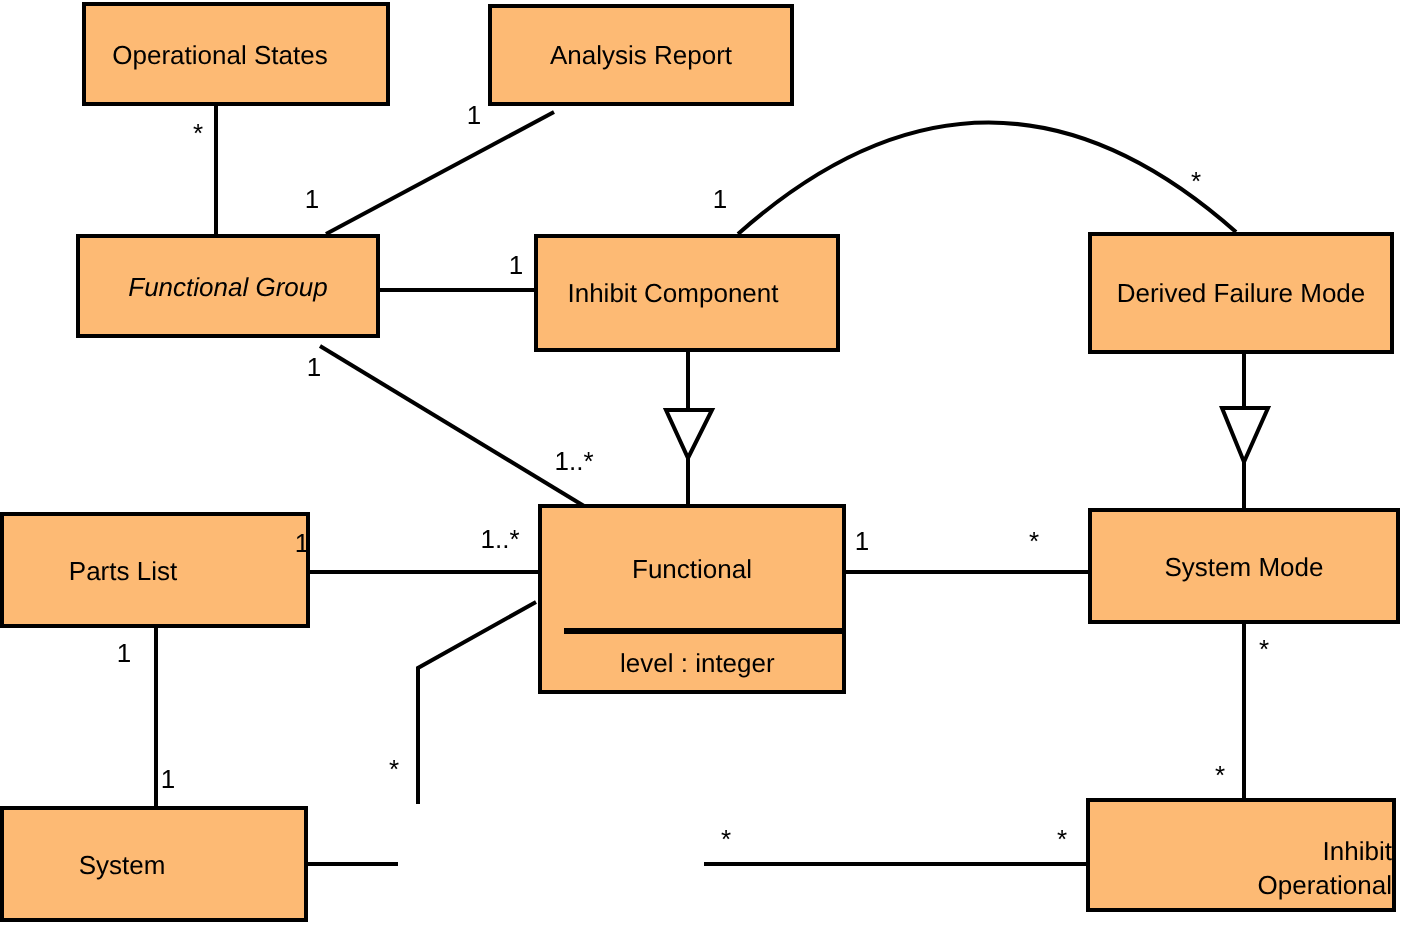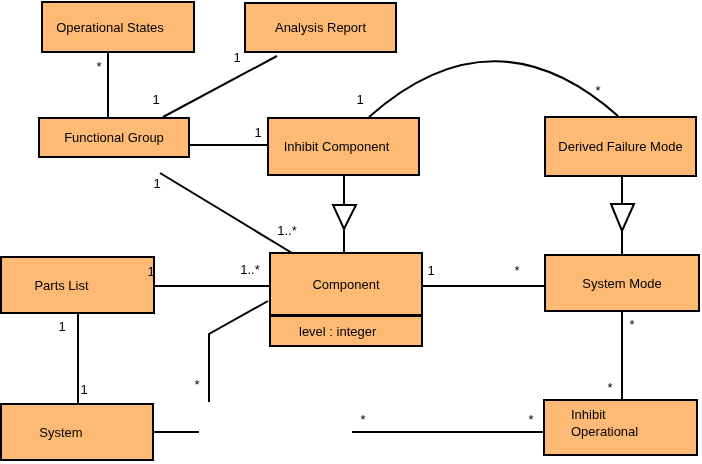--- a/index.html
+++ b/index.html
@@ -51,20 +51,21 @@
   .uml-class .attrs {
     box-sizing: border-box;
     border-top: 3px solid #000000;
     height: 31px;
     display: flex;
     flex-direction: column;
     justify-content: center;
     padding-left: 28px;
     line-height: 15px;
     white-space: nowrap;
+    margin-left: 11px;
   }
   .mult {
     position: absolute;
     font-size: 13px;
     line-height: 14px;
     color: #000000;
     transform: translate(-50%, -50%);
     white-space: nowrap;
   }
   .mult.star {
@@ -98,21 +99,21 @@
     <div class="uml-class" style="left: 41px; top: 1px; width: 154px; height: 52px;">
       <div class="name" style="transform: translateX(-8px);">
         <div>Operational States</div>
       </div>
     </div>
     <div class="uml-class" style="left: 244px; top: 2px; width: 153px; height: 51px;">
       <div class="name">
         <div>Analysis Report</div>
       </div>
     </div>
-    <div class="uml-class" style="left: 38px; top: 117px; width: 152px; height: 41px;">
+    <div class="uml-class" style="left: 38px; top: 117px; width: 152px; height: 52px; font-style: italic;">
       <div class="name">
         <div>Functional Group</div>
       </div>
     </div>
     <div class="uml-class" style="left: 267px; top: 117px; width: 153px; height: 59px;">
       <div class="name" style="transform: translateX(-7px);">
         <div>Inhibit Component</div>
       </div>
     </div>
     <div class="uml-class" style="left: 544px; top: 116px; width: 153px; height: 61px; justify-content: flex-end;">
@@ -120,38 +121,38 @@
         <div>Derived Failure Mode</div>
       </div>
     </div>
     <div class="uml-class" style="left: 0px; top: 256px; width: 155px; height: 58px;">
       <div class="name" style="transform: translateX(-16px);">
         <div>Parts List</div>
       </div>
     </div>
     <div class="uml-class" style="left: 269px; top: 252px; width: 154px; height: 95px;">
       <div class="name">
-        <div>Component</div>
+        <div>Functional</div>
       </div>
       <div class="attrs">
         <div>level : integer</div>
       </div>
     </div>
     <div class="uml-class" style="left: 544px; top: 254px; width: 156px; height: 58px;">
       <div class="name">
         <div>System Mode</div>
       </div>
     </div>
     <div class="uml-class" style="left: 0px; top: 403px; width: 154px; height: 58px;">
       <div class="name" style="transform: translateX(-16px);">
         <div>System</div>
       </div>
     </div>
     <div class="uml-class" style="left: 543px; top: 399px; width: 155px; height: 57px;">
-      <div class="name left top" style="padding-left: 26px; padding-top: 5px;">
+      <div class="name left top" style="padding-left: 26px; padding-top: 16px; align-items: flex-end;">
         <div>Inhibit</div>
         <div>Operational</div>
       </div>
     </div>
     <span class="mult star" style="left: 99px; top: 64px;">*</span>
     <span class="mult" style="left: 156px; top: 100px;">1</span>
     <span class="mult" style="left: 237px; top: 58px;">1</span>
     <span class="mult" style="left: 258px; top: 133px;">1</span>
     <span class="mult" style="left: 157px; top: 184px;">1</span>
     <span class="mult" style="left: 287px; top: 231px;">1..*</span>

